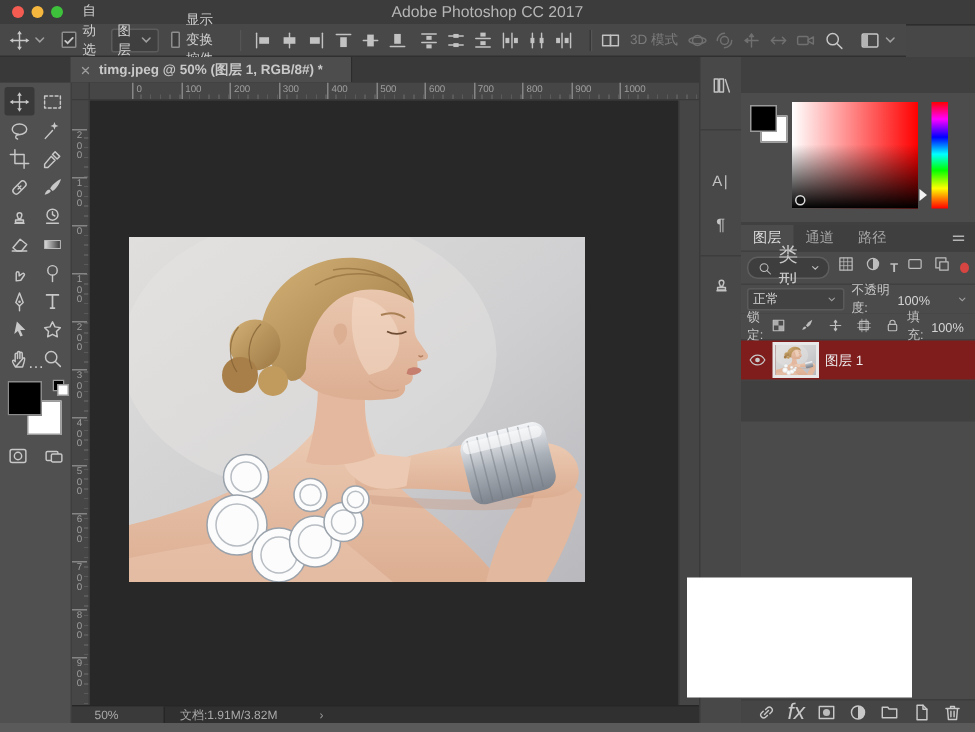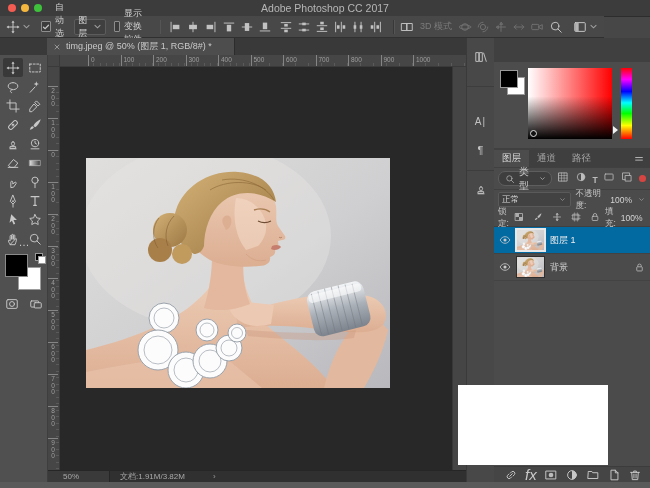--- a/index.html
+++ b/index.html
@@ -32,21 +32,21 @@
   .ob-divider{width:1px;height:14px;background:#383838;border-right:1px solid #555;margin:0 5px;}
   .ob-group{display:inline-flex;gap:1px;margin-right:4px;}
   .obtn{width:17px;height:16px;display:inline-flex;align-items:center;justify-content:center;color:#c2c2c2}
   .obtn.dis{color:#707070}
   .ob-3dlabel{color:#7b7b7b;margin:0 4px 0 6px;white-space:nowrap}
   .ob-right{margin-left:auto;display:inline-flex;align-items:center;gap:10px;color:#c6c6c6}
   .ws-wrap{display:inline-flex;align-items:center;gap:2px}
 
   
   .tabbar{position:absolute;left:0;top:38px;width:650px;height:17px;background:#393939;
-          border-bottom:1px solid #2c2c2c;}
+          border-bottom:1px solid #2c2c2c;font-weight:bold;}
   .tab{position:absolute;left:47px;top:0;width:188px;height:17px;background:#4d4d4d;
        display:flex;align-items:center;padding:0 6px;box-sizing:border-box;gap:5px;
        border-right:1px solid #2c2c2c;}
   .tab-close{color:#9d9d9d}
   .tab-title{font-size:9px;color:#c9c9c9;white-space:nowrap;overflow:hidden;}
 
   
   .toolbar{position:absolute;left:0;top:55px;width:48px;height:427px;background:#505050;
            border-right:1px solid #3e3e3e;box-sizing:border-box;}
   #tools-grid{position:absolute;left:3px;top:3px;display:grid;grid-template-columns:20px 20px;gap:0 2px;}
@@ -104,35 +104,35 @@
   .cp-cursor{position:absolute;left:2px;bottom:2px;width:5px;height:5px;border-radius:50%;
              border:1px solid #ddd;background:#111;}
   .cp-pointer{position:absolute;left:119px;top:64px;width:0;height:0;border-top:4px solid transparent;
               border-bottom:4px solid transparent;border-left:5px solid #f2f2f2;}
   .cp-hue{position:absolute;left:127px;top:6px;width:11px;height:71px;
           background:linear-gradient(to bottom,#f00 0%,#f0f 16%,#00f 33%,#0ff 49%,#0f0 64%,#ff0 81%,#f00 100%);}
   .layers-top{top:112px;}
   .lp-filter{position:absolute;left:0;top:130px;width:156px;height:21px;background:#4b4b4b;
              display:flex;align-items:center;padding:0 4px;box-sizing:border-box;gap:4px;}
   .lp-search{display:inline-flex;align-items:center;gap:2px;background:#3e3e3e;border:1px solid #5e5e5e;
-             border-radius:7px;height:13px;padding:0 4px;font-size:10px;color:#c9c9c9;}
+             border-radius:7px;height:13px;padding:0 4px;font-size:13px;color:#c9c9c9;}
   .lp-filter .ic{color:#bdbdbd}
   .lp-toggle{width:7px;height:7px;border-radius:50%;margin-left:1px;}
   .lp-blend{position:absolute;left:0;top:152px;width:156px;height:19px;background:#4b4b4b;
             display:flex;align-items:center;padding:0 4px;box-sizing:border-box;font-size:8.5px;color:#c6c6c6;}
   .blend-box{display:inline-flex;align-items:center;justify-content:space-between;width:72px;height:13px;
              background:#424242;border:1px solid #5a5a5a;border-radius:2px;padding:0 3px;color:#d4d4d4}
-  .val-box{display:inline-flex;align-items:center;gap:5px;margin-left:2px;color:#d4d4d4}
+  .val-box{display:inline-flex;align-items:center;gap:17px;margin-left:2px;color:#d4d4d4}
   .lp-lock{position:absolute;left:0;top:171px;width:156px;height:17px;background:#4b4b4b;
            display:flex;align-items:center;padding:0 4px;box-sizing:border-box;font-size:8.5px;color:#c6c6c6;gap:3px;}
   .lp-lock .ic{color:#bdbdbd}
   #layers-list{position:absolute;left:0;top:189px;width:156px;}
   .layer-row{height:27px;display:flex;align-items:center;gap:6px;padding:0 5px;box-sizing:border-box;
              font-size:9px;color:#d0d0d0;background:#4b4b4b;border-bottom:1px solid #434343;}
-  .layer-row.sel{background:#0369a1;color:#eee;text-align:right;}
+  .layer-row.sel{background:#7f1d1d;color:#eee;text-align:right;}
   .eye{color:#c9c9c9}
   .thumb{width:27px;height:20px;background:#888;outline:1px solid #2e2e2e;flex:0 0 auto;}
   .layer-row.sel .thumb{outline:2px solid #e8e8e8;}
   .row-lock{margin-left:auto;color:#b9b9b9}
   .lp-empty{position:absolute;left:0;top:243px;width:156px;height:185px;background:#4b4b4b;}
   .lp-bottom{position:absolute;left:0;top:428px;width:156px;height:16px;background:#454545;
              border-top:1px solid #3c3c3c;display:flex;align-items:center;gap:7px;
              padding:0 0 0 10px;box-sizing:border-box;color:#b4b4b4}
 
   
@@ -805,38 +805,20 @@
             <svg viewBox="0 0 16 16" width="12" height="12" fill="none" stroke="currentColor" stroke-width="1.1">
               <path d="M1.5 8C3 5.2 5.3 3.6 8 3.6S13 5.2 14.5 8C13 10.8 10.7 12.4 8 12.4S3 10.8 1.5 8z"></path>
               <circle cx="8" cy="8" r="2.1" fill="currentColor" stroke="none"></circle>
             </svg>
           </span>
           <span class="thumb"><svg width="27" height="20" viewBox="0 0 304 230" preserveAspectRatio="none">
               <use href="#photoSym"></use>
             </svg></span>
           <span>图层 1</span>
         </div>
-        <div class="layer-row">
-          <span class="ic eye">
-            <svg viewBox="0 0 16 16" width="12" height="12" fill="none" stroke="currentColor" stroke-width="1.1">
-              <path d="M1.5 8C3 5.2 5.3 3.6 8 3.6S13 5.2 14.5 8C13 10.8 10.7 12.4 8 12.4S3 10.8 1.5 8z"></path>
-              <circle cx="8" cy="8" r="2.1" fill="currentColor" stroke="none"></circle>
-            </svg>
-          </span>
-          <span class="thumb"><svg width="27" height="20" viewBox="0 0 304 230" preserveAspectRatio="none">
-              <use href="#photoSym"></use>
-            </svg></span>
-          <span>背景</span>
-          <span class="ic row-lock">
-            <svg viewBox="0 0 16 16" width="11" height="11" fill="none" stroke="currentColor" stroke-width="1.2">
-              <rect x="4" y="7" width="8" height="6" rx="1"></rect>
-              <path d="M5.5 7V5.5a2.5 2.5 0 015 0V7"></path>
-            </svg>
-          </span>
-        </div>
       </div>
     <div class="lp-empty"></div>
     <div class="lp-bottom" id="lp-bottom">
         <span class="ic">
           <svg viewBox="0 0 16 16" width="14" height="14" fill="none" stroke="currentColor" stroke-width="1.1" stroke-linecap="round" stroke-linejoin="round">
             <path d="M6.5 9.5l3-3M5.5 7L4 8.5a2.3 2.3 0 003.2 3.2L8.7 10.2M10.5 9L12 7.5A2.3 2.3 0 008.8 4.3L7.3 5.8"></path>
           </svg>
         </span>
         <span class="ic">
           <span class="gtxt" style="font-size:15px;font-style:italic">fx</span>

